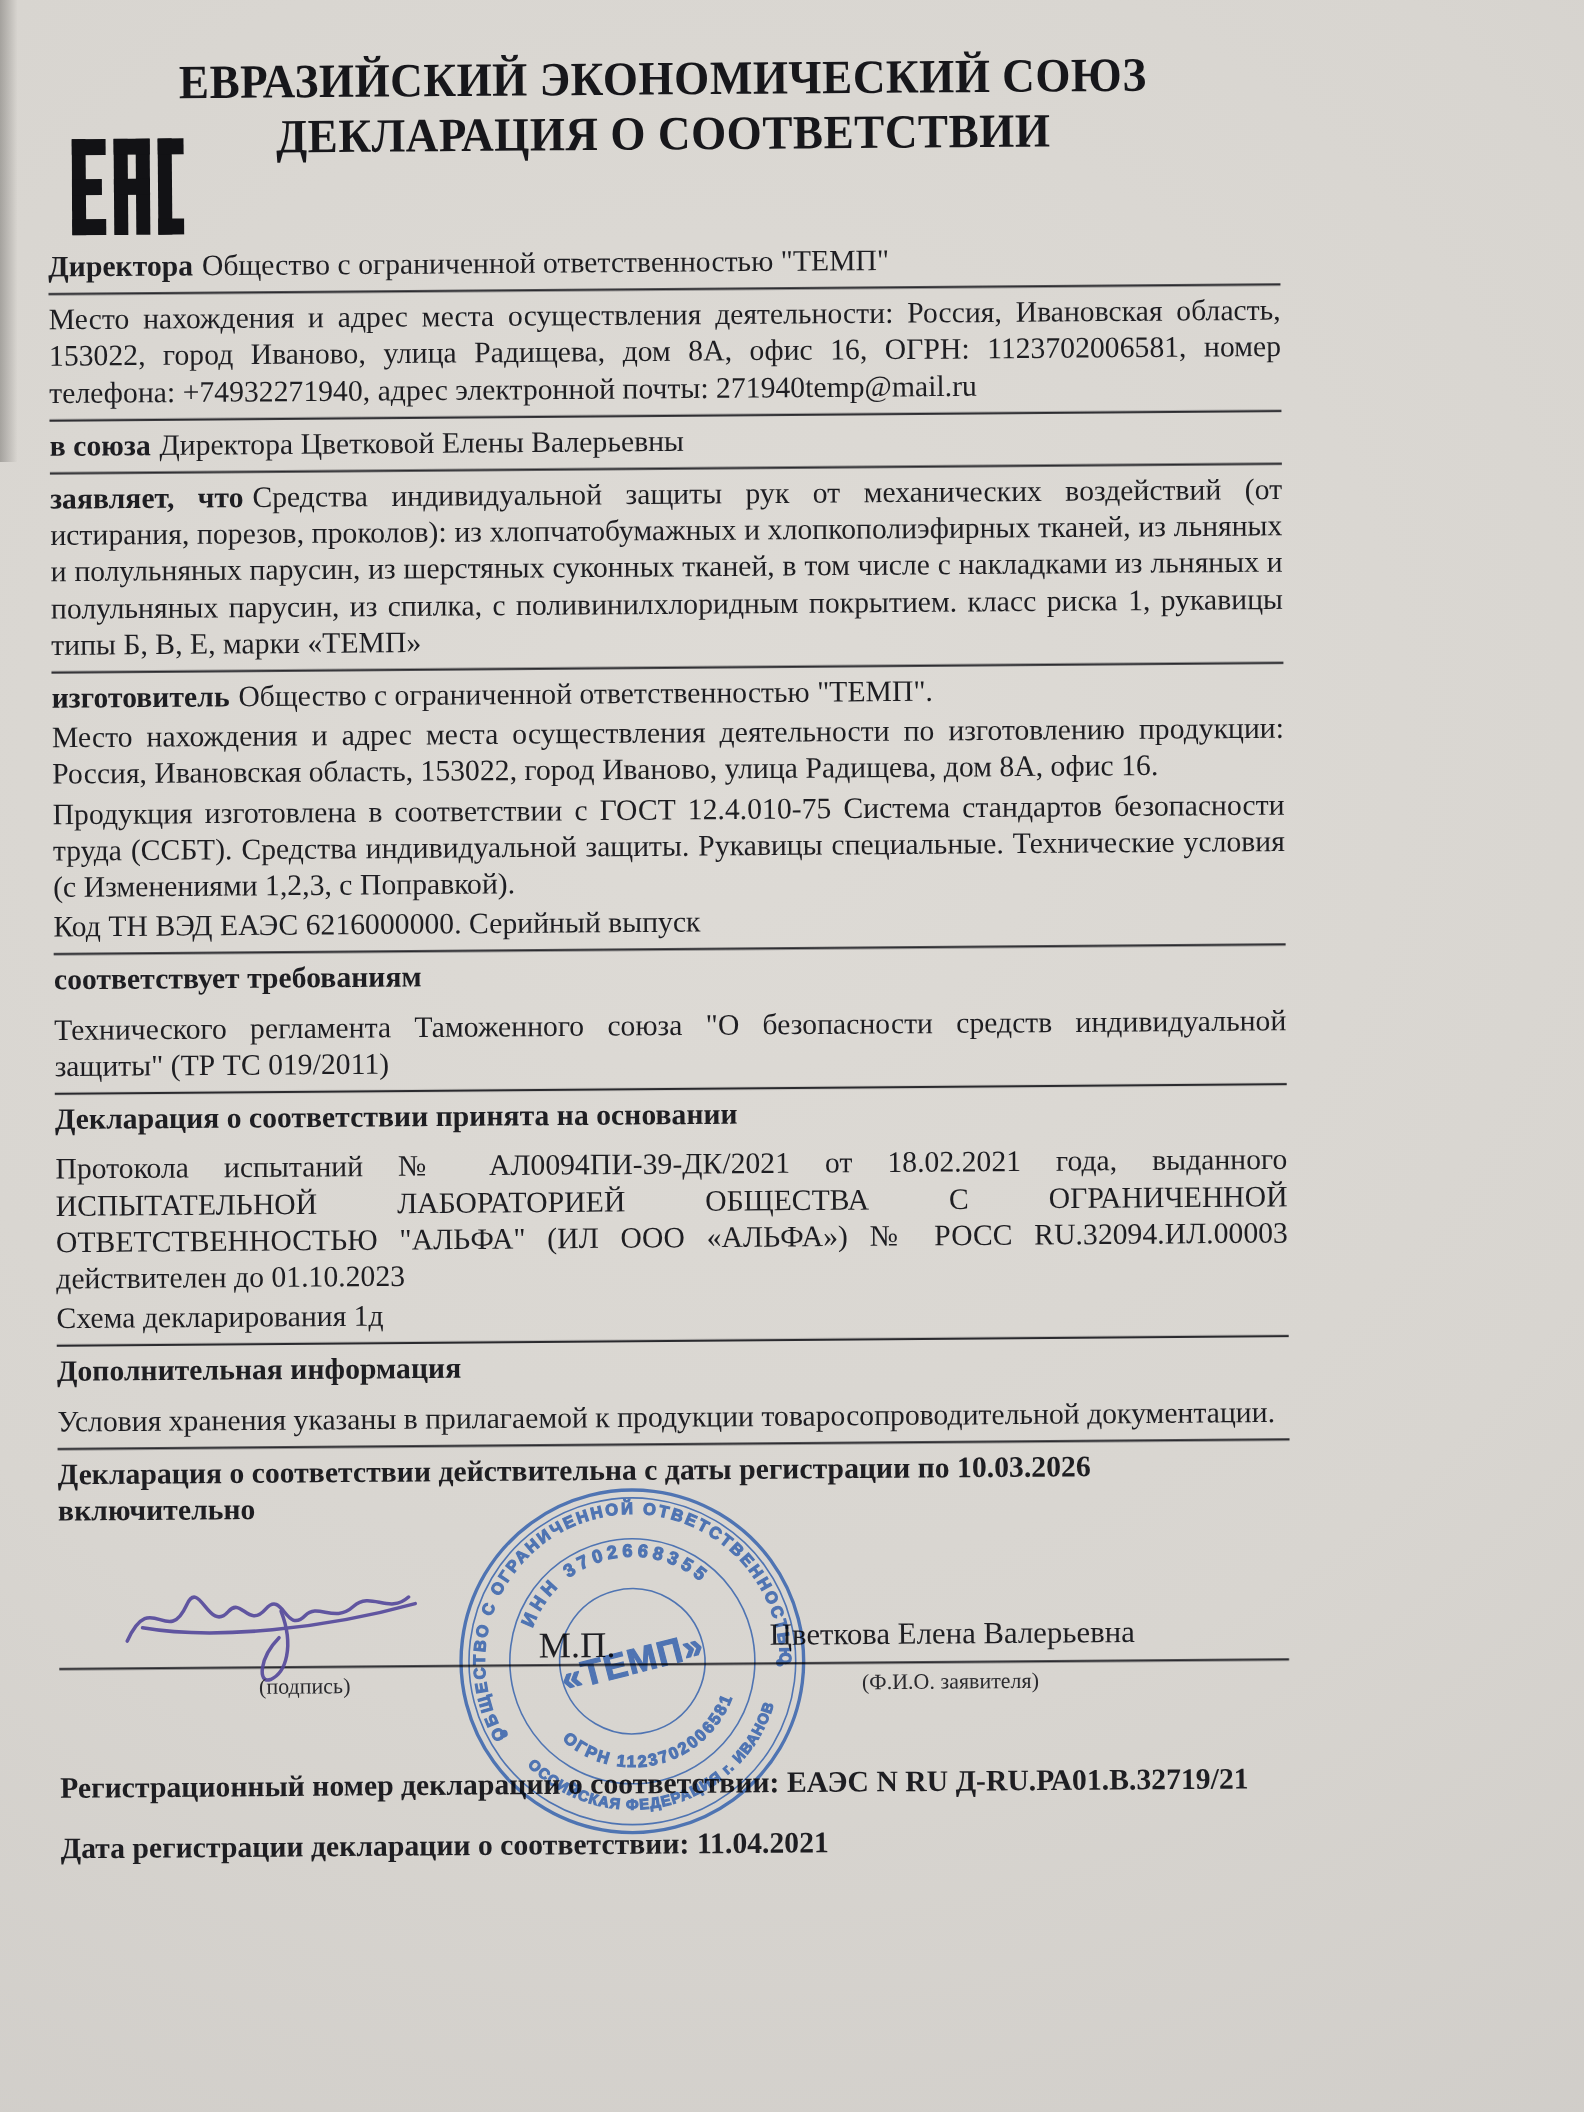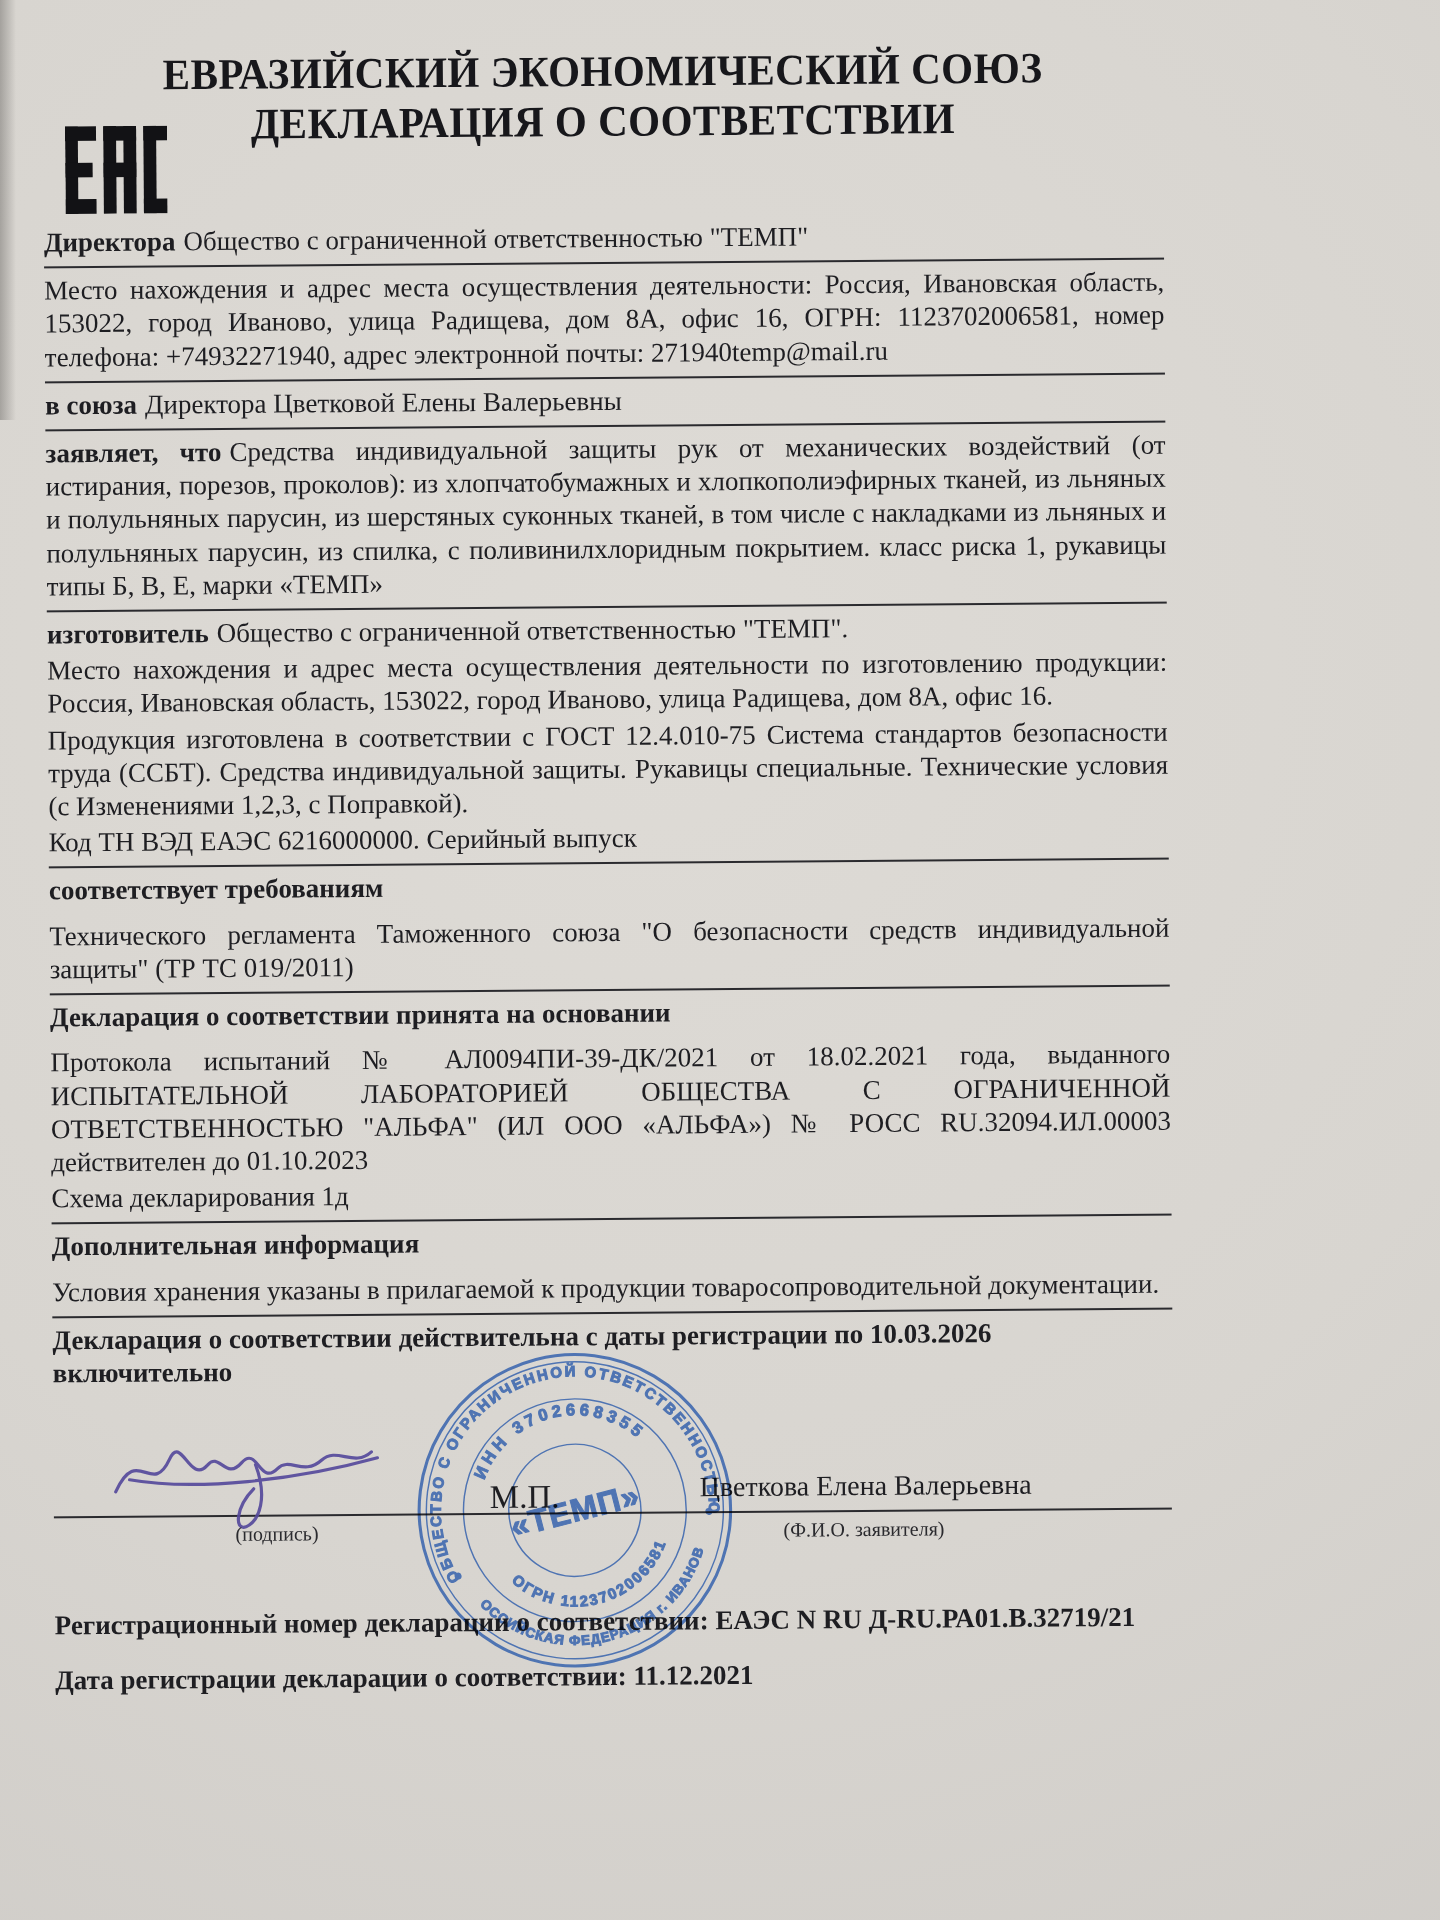--- a/index.html
+++ b/index.html
@@ -159,15 +159,15 @@
         <text class="s-top" text-anchor="middle"><textPath href="#arcTopOuter" startOffset="50%">ОБЩЕСТВО С ОГРАНИЧЕННОЙ ОТВЕТСТВЕННОСТЬЮ</textPath></text>
         <text class="s-bot" text-anchor="middle"><textPath href="#arcBottomOuter" startOffset="50%">РОССИЙСКАЯ ФЕДЕРАЦИЯ г. ИВАНОВО</textPath></text>
         <text class="s-inn" text-anchor="middle"><textPath href="#arcInnerTop" startOffset="50%">ИНН 3702668355</textPath></text>
         <text class="s-ogrn" text-anchor="middle"><textPath href="#arcInnerBottom" startOffset="50%">ОГРН 1123702006581</textPath></text>
         <text class="s-center" x="160" y="171" text-anchor="middle">«ТЕМП»</text>
       </g>
     </svg>
   </div>
 
   <p class="row footer-line"><span>Регистрационный номер декларации о соответствии:</span> <span>ЕАЭС N RU Д-RU.РА01.В.32719/21</span></p>
-  <p class="row footer-line"><span>Дата регистрации декларации о соответствии:</span> <span>11.12.2021</span></p>
+  <p class="row footer-line"><span>Дата регистрации декларации о соответствии:</span> <span>11.04.2021</span></p>
 
 </div>
 
 </body></html>

